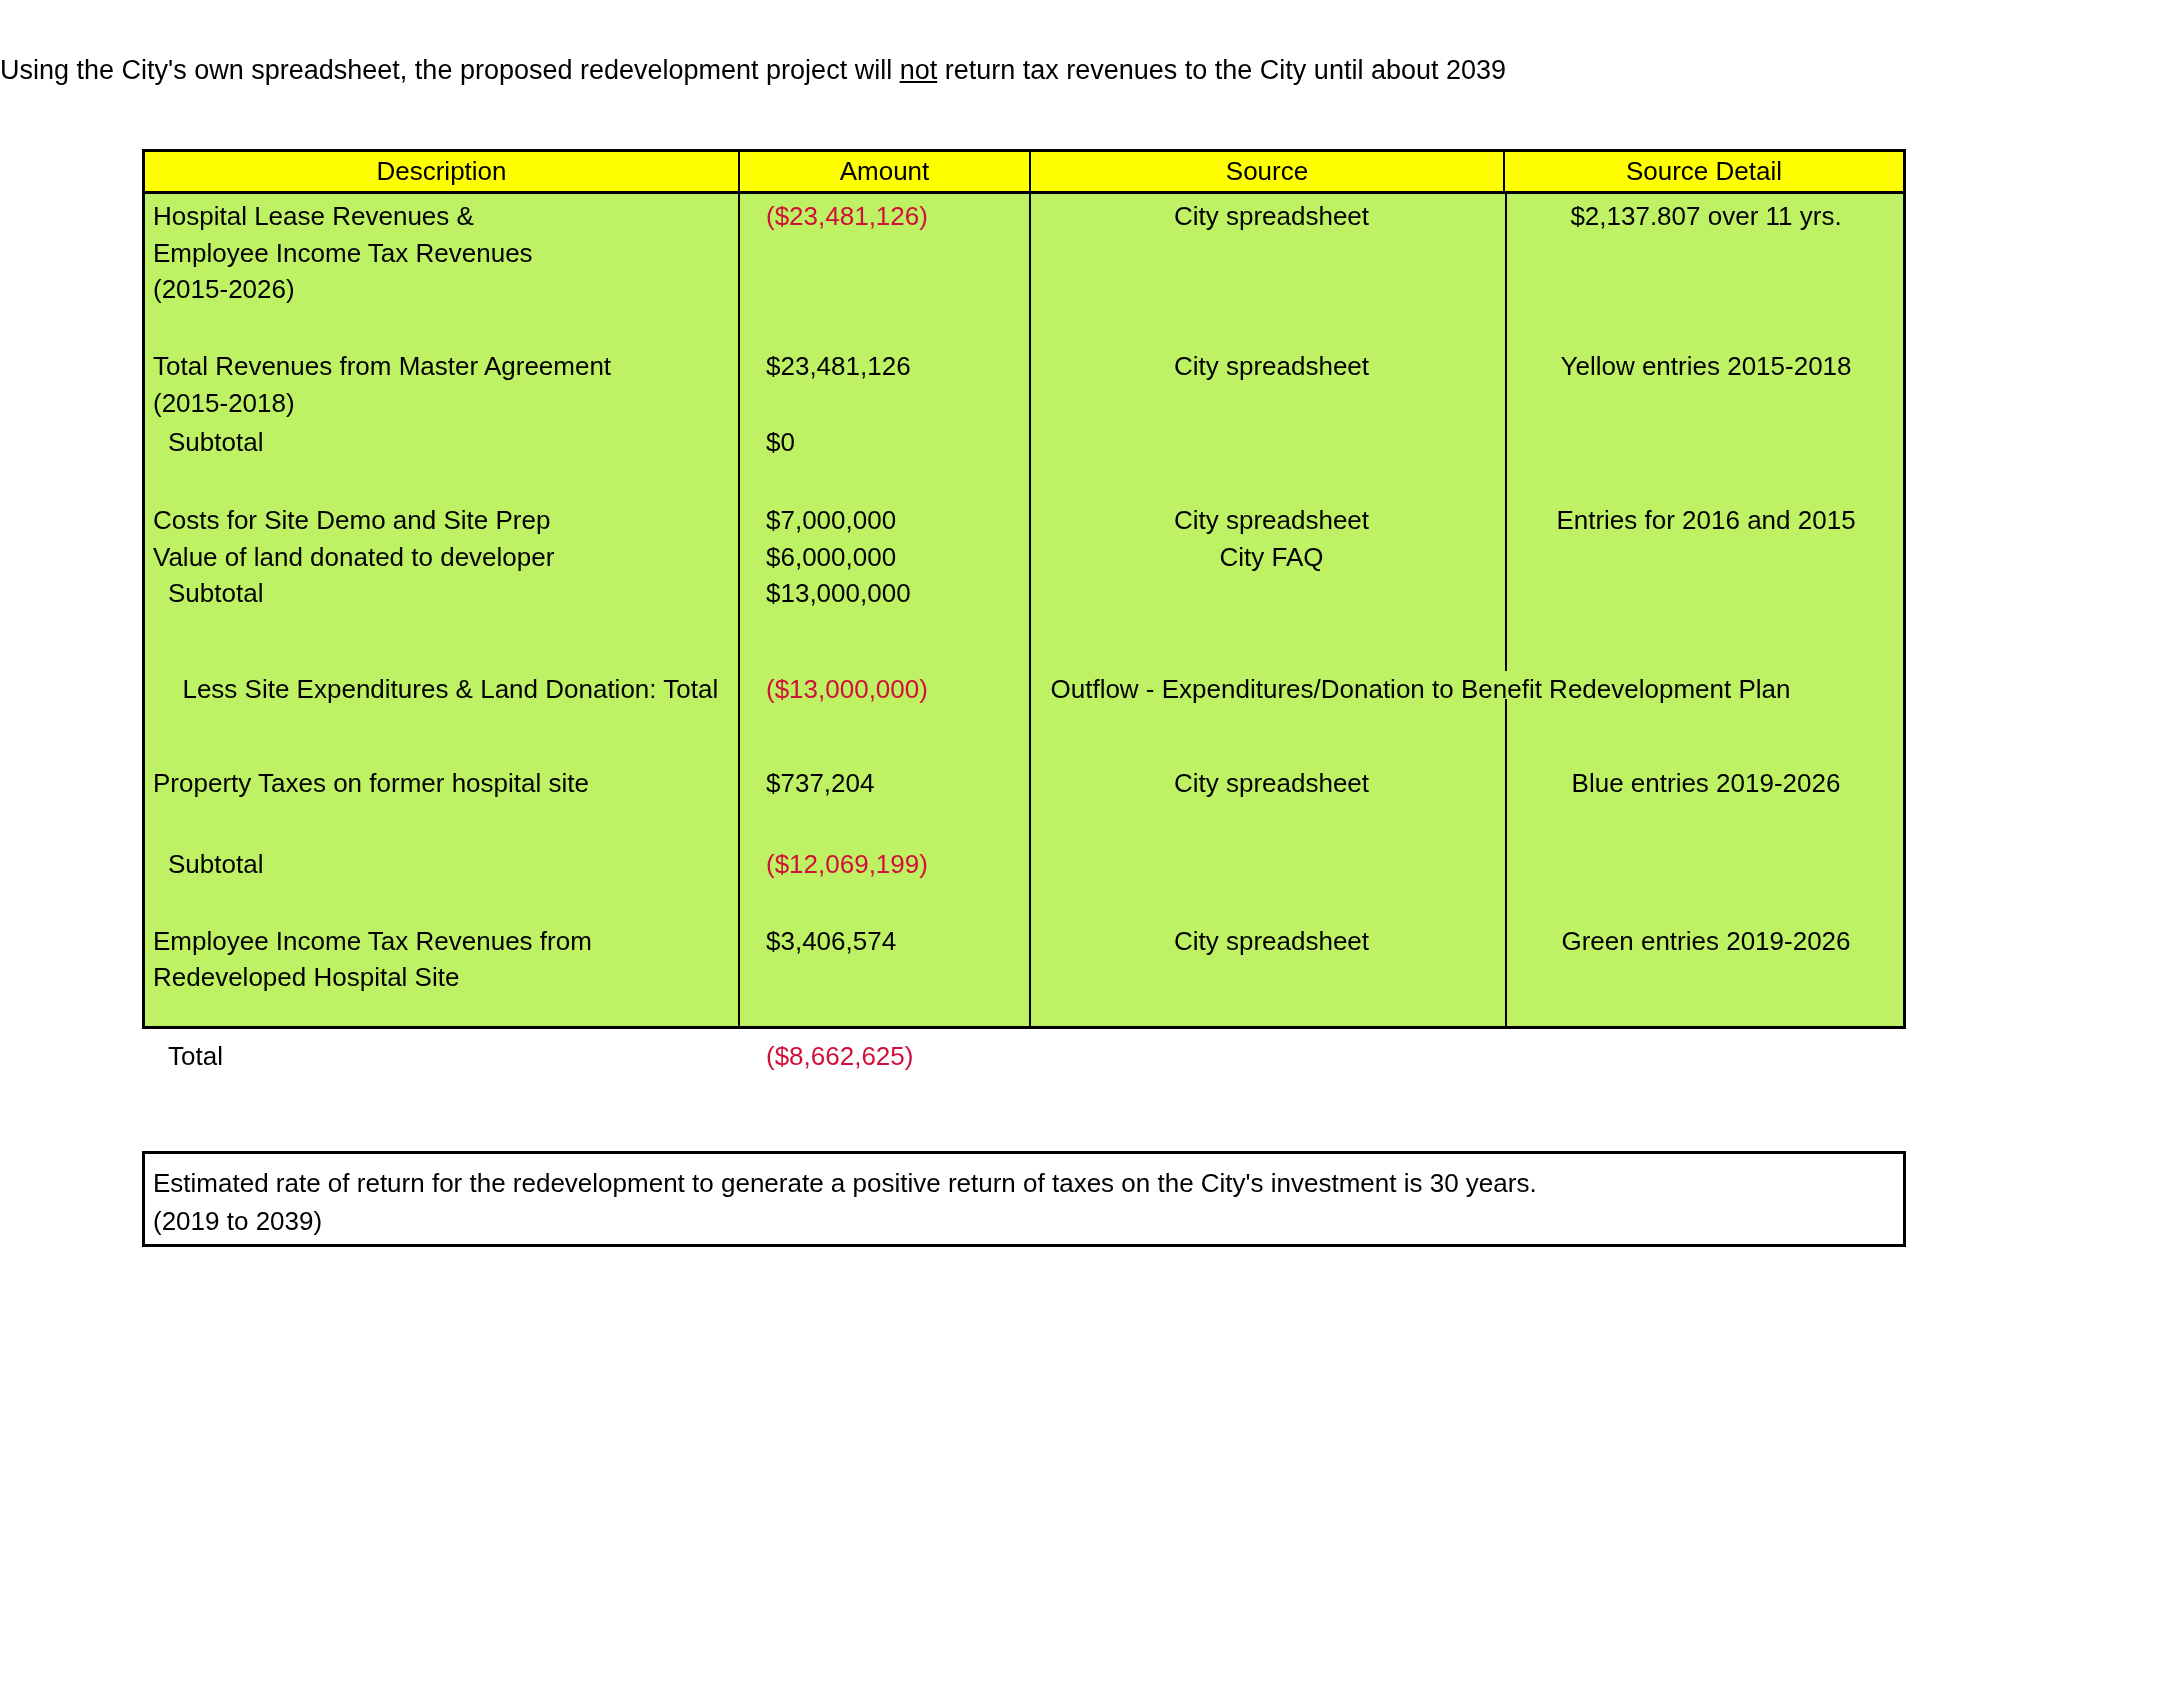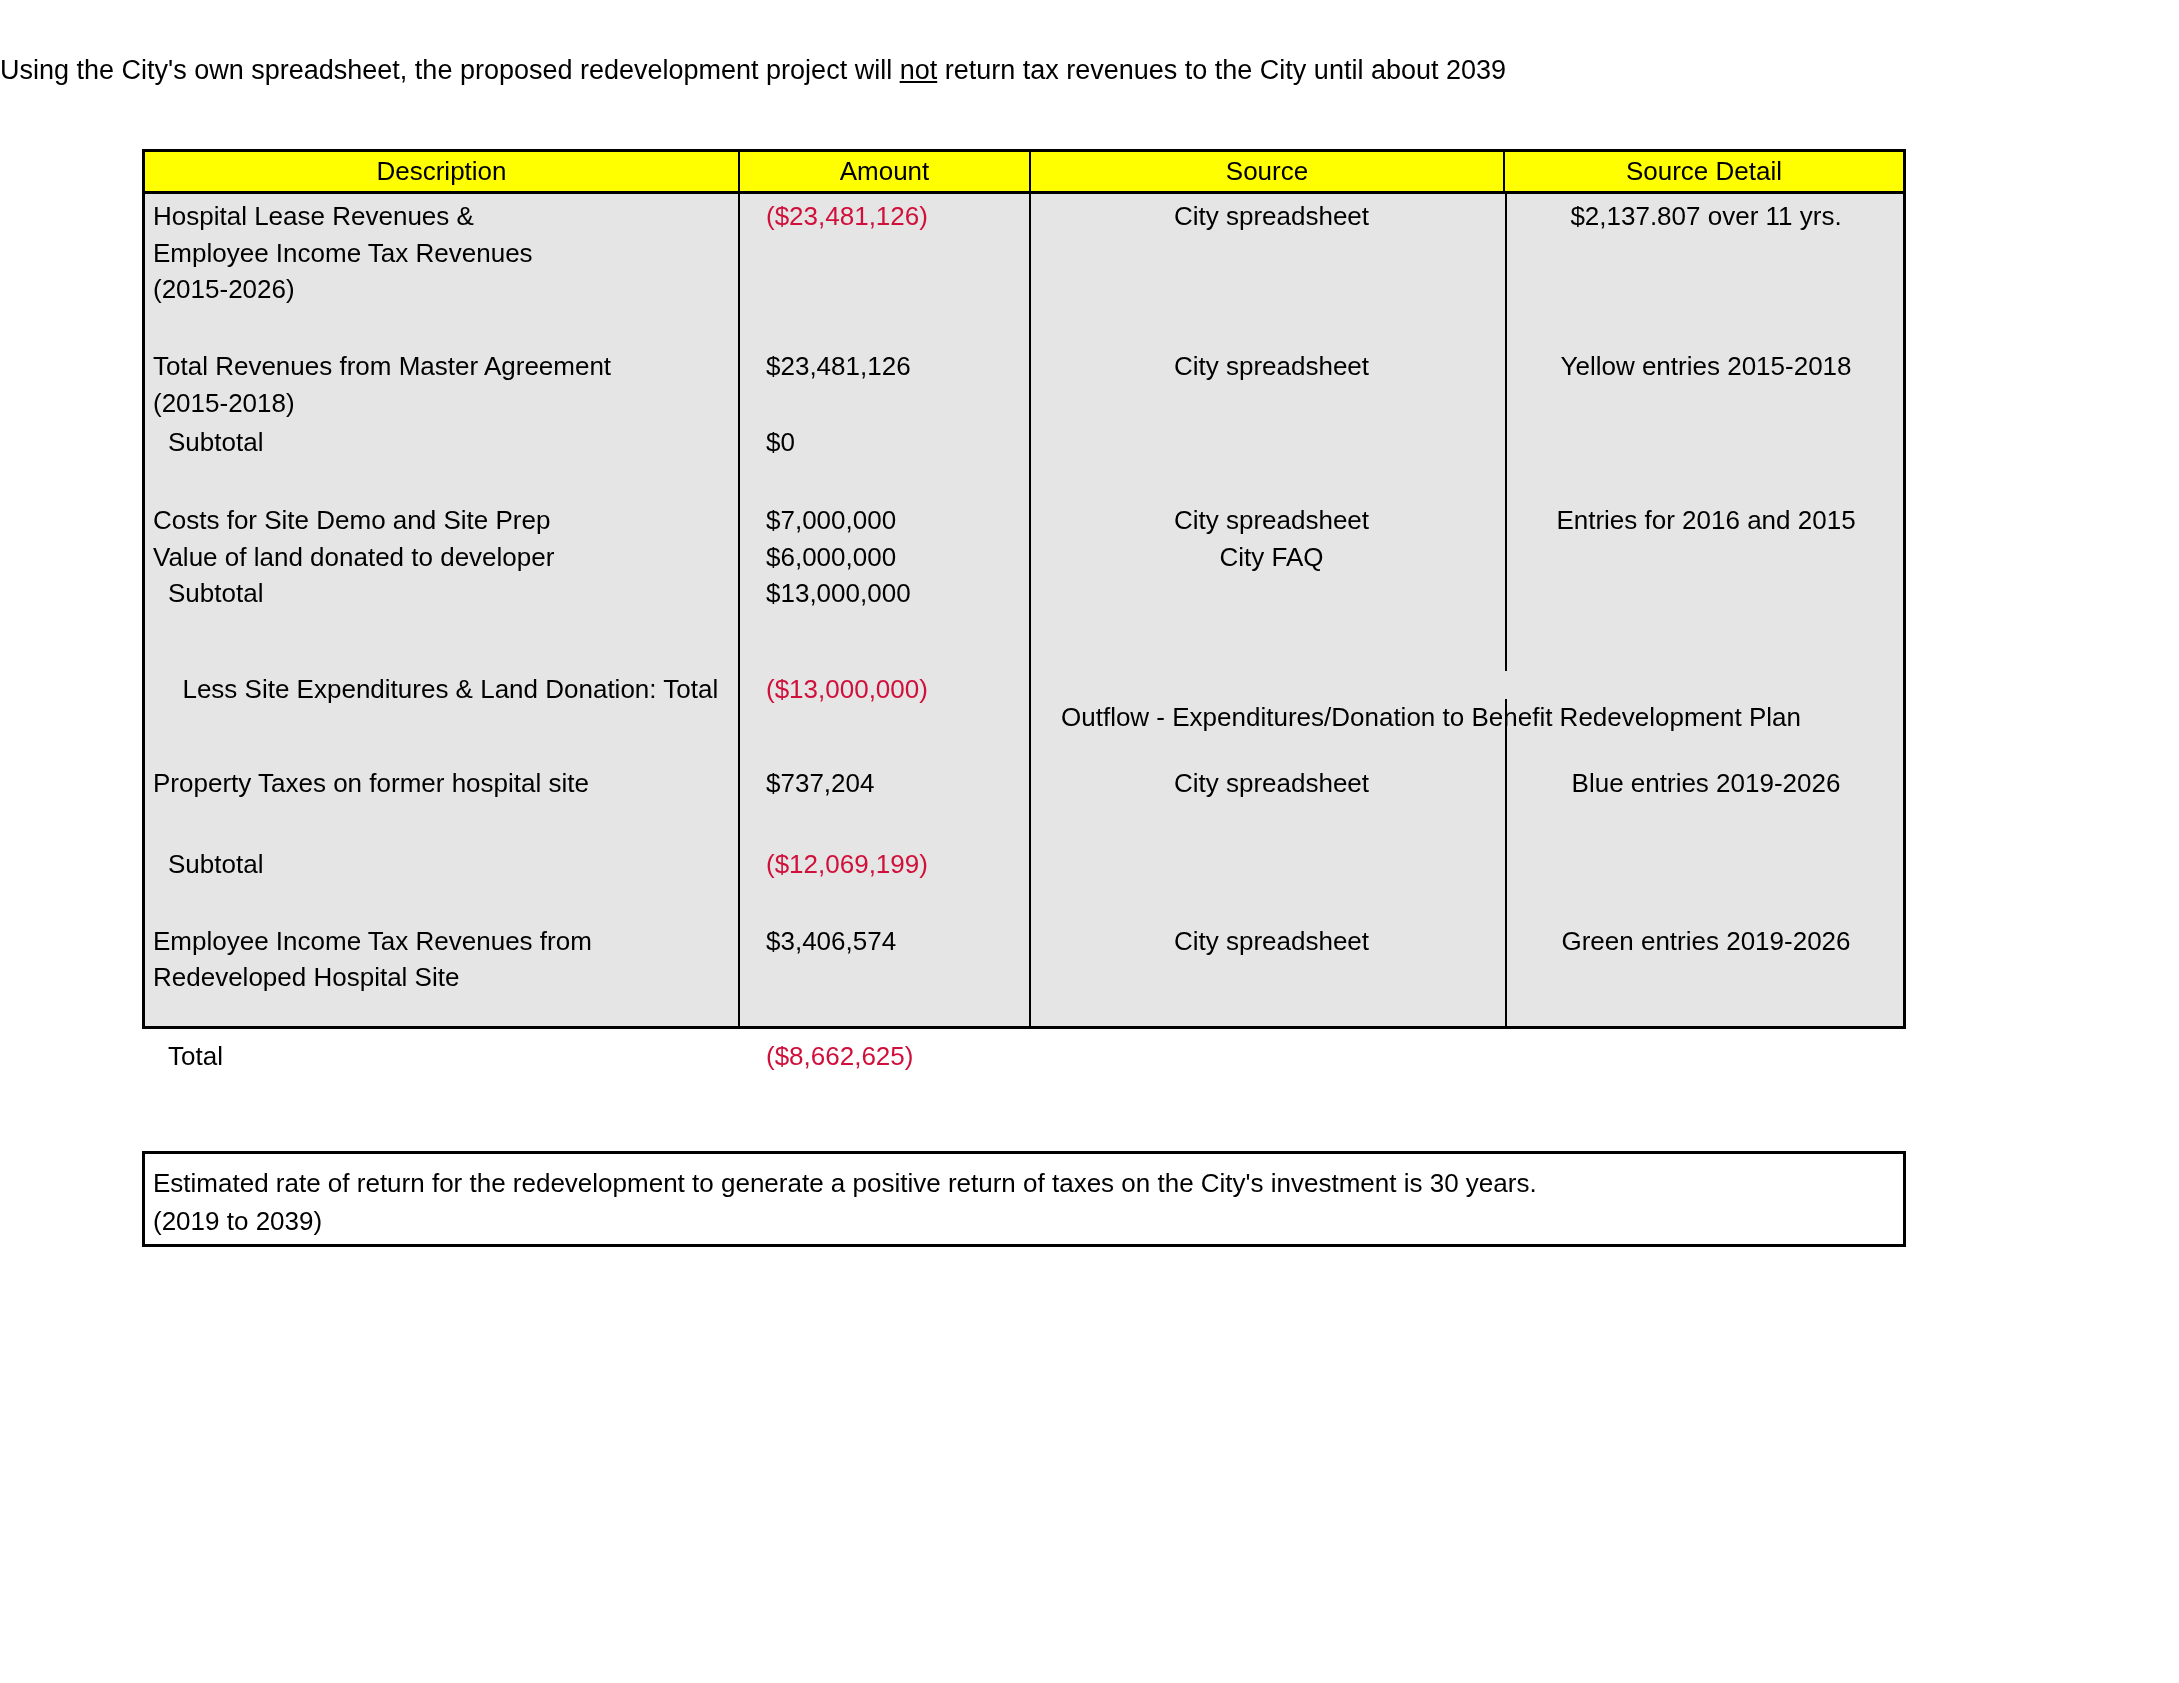--- a/index.html
+++ b/index.html
@@ -30,21 +30,21 @@
   #title-line .u { text-decoration: underline; }
 
   
   #main-table {
     position: absolute;
     left: 142px;
     top: 149px;
     width: 1764px;
     border: 3px solid #000;
     box-sizing: border-box;
-    background: #e5e5e5;
+    background: #bef264;
   }
 
   
   #header-row {
     display: flex;
     height: 42px;
     border-bottom: 3px solid #000;
     box-sizing: border-box;
   }
   #header-row .hcell {
@@ -78,21 +78,21 @@
     position: absolute;
     font-size: 26px;
     line-height: 37px;
     white-space: pre;
   }
   .c-desc   { left: 8px;  width: 581px; text-align: left; }
   .c-desc-r { left: 23px;  width: 581px; text-align: left; }
   .c-amt    { left: 621px; width: 282px; text-align: left; }
   .c-src    { left: 891px; width: 471px; text-align: center; }
   .c-det    { left: 1368px; width: 386px; text-align: center; }
-  .c-wide   { left: 916px; width: 871px; text-align: left; margin-top: 28px; }
+  .c-wide   { left: 840px; width: 871px; text-align: center; }
 
   .neg { color: #d0103a; }
 
   
   .w-desc { width: 595px; }
   .w-amt  { width: 291px; }
   .w-src  { width: 474px; }
   .w-det  { width: 398px; }
 
   

